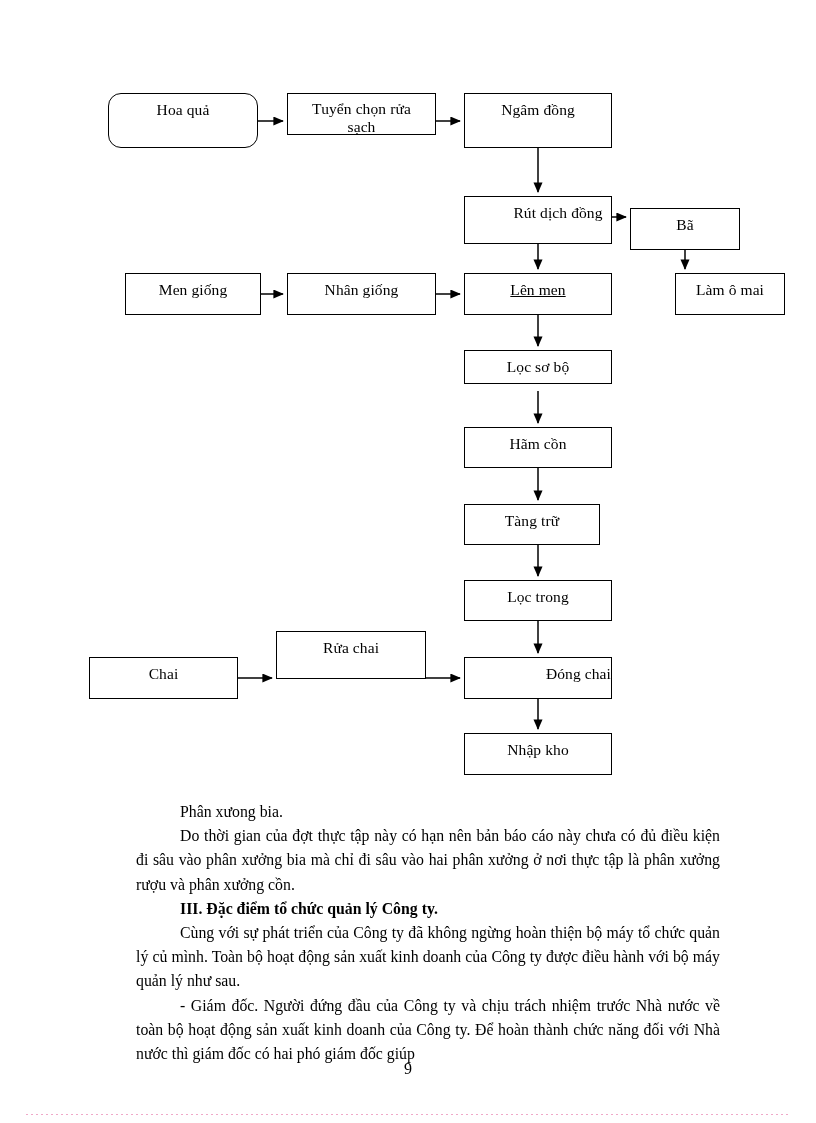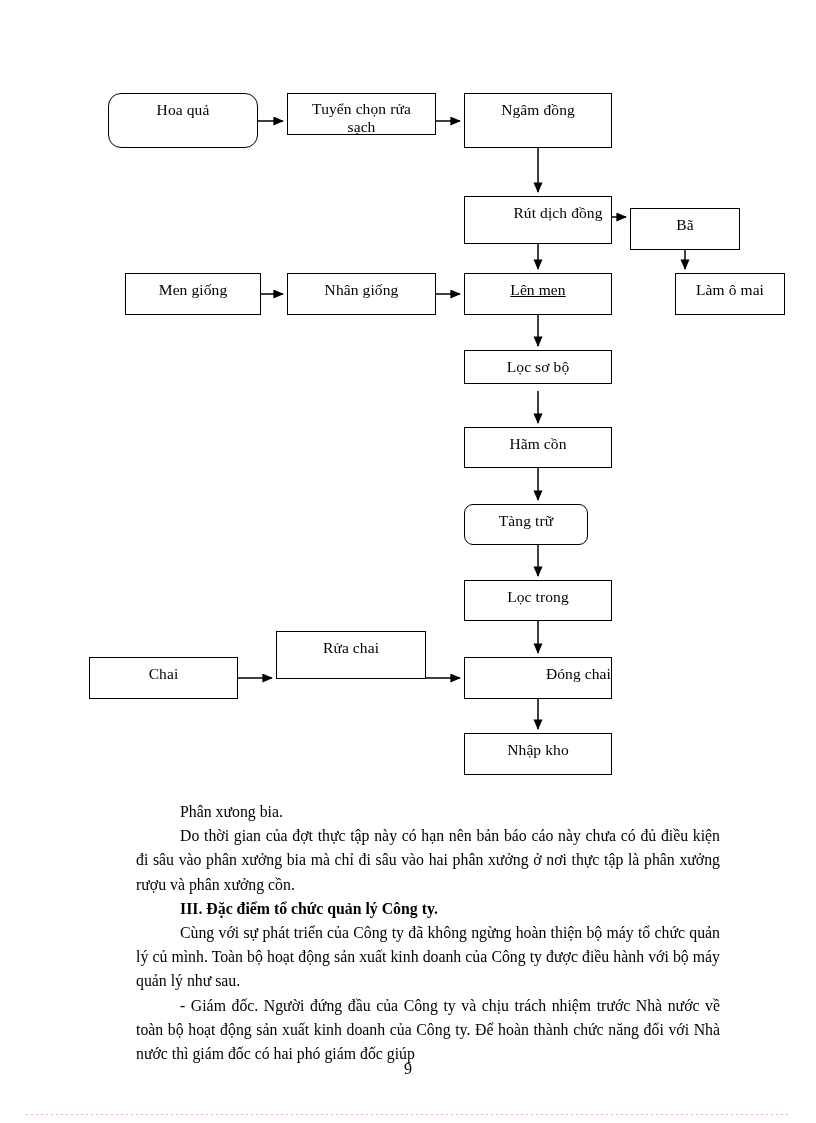--- a/index.html
+++ b/index.html
@@ -160,21 +160,21 @@
     <div class="node" style="left:287px; top:273px; width:149px; height:42px;">Nhân giống</div>
 
     <div class="node" style="left:464px; top:273px; width:148px; height:42px;text-decoration:underline;">Lên men</div>
 
     <div class="node" style="left:630px; top:273px; width:110px; height:42px;margin-left:45px;">Làm ô mai</div>
 
     <div class="node" style="left:464px; top:350px; width:148px; height:34px;">Lọc sơ bộ</div>
 
     <div class="node" style="left:464px; top:427px; width:148px; height:41px;">Hãm cồn</div>
 
-    <div class="node" style="left:464px; top:504px; width:124px; height:41px;border-radius:9px;">Tàng trữ</div>
+    <div class="node" style="left:464px; top:504px; width:136px; height:41px;">Tàng trữ</div>
 
     <div class="node" style="left:464px; top:580px; width:148px; height:41px;">Lọc trong</div>
 
     <div class="node" style="left:89px; top:657px; width:149px; height:42px;">Chai</div>
 
     <div class="node" style="left:276px; top:631px; width:150px; height:48px;font-family:Liberation Serif, serif;">Rửa chai</div>
 
     <div class="node" style="left:464px; top:657px; width:148px; height:42px;text-align:right;">Đóng chai</div>
 
     <div class="node" style="left:464px; top:733px; width:148px; height:42px;">Nhập kho</div>

